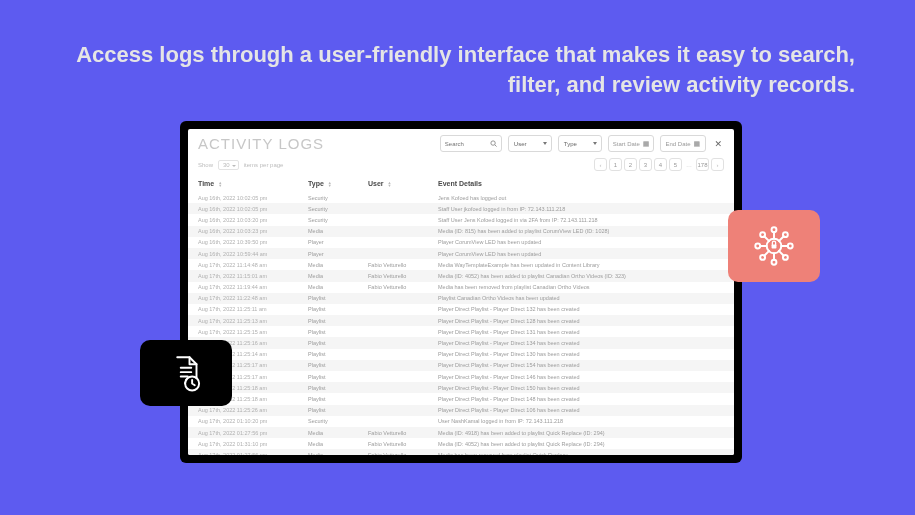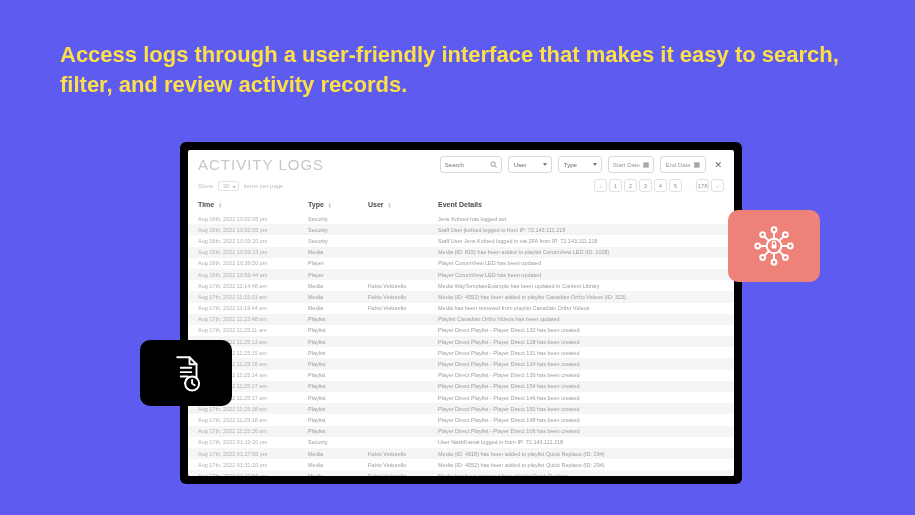--- a/index.html
+++ b/index.html
@@ -4,30 +4,30 @@
 <style>
   * { box-sizing: border-box; margin: 0; padding: 0; }
   body {
     width: 915px; height: 515px;
     background: #5d5bf0;
     font-family: -apple-system, "Segoe UI", Arial, sans-serif;
     position: relative;
     overflow: hidden;
   }
   .headline {
-    color: #fde047;
+    color: #e5e5e5;
     font-weight: 800;
     font-size: 22px;
-    text-align: left;
+    text-align: right;
     padding: 40px 60px 0 60px;
     line-height: 1.35;
   }
   .monitor {
     position: absolute;
-    left: 180px; top: 142px;
+    left: 180px; top: 121px;
     width: 562px; height: 342px;
     background: #000;
     border-radius: 6px;
     padding: 8px;
   }
   .screen {
     width: 100%; height: 100%;
     background: #fff;
     border-radius: 2px;
     display: flex; flex-direction: column;

